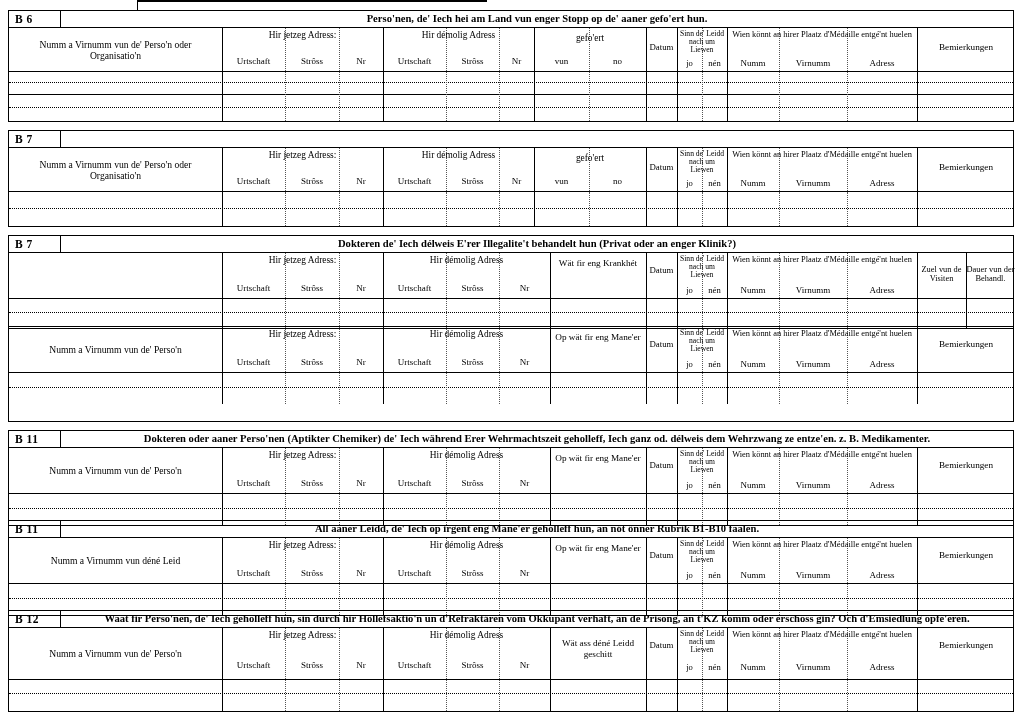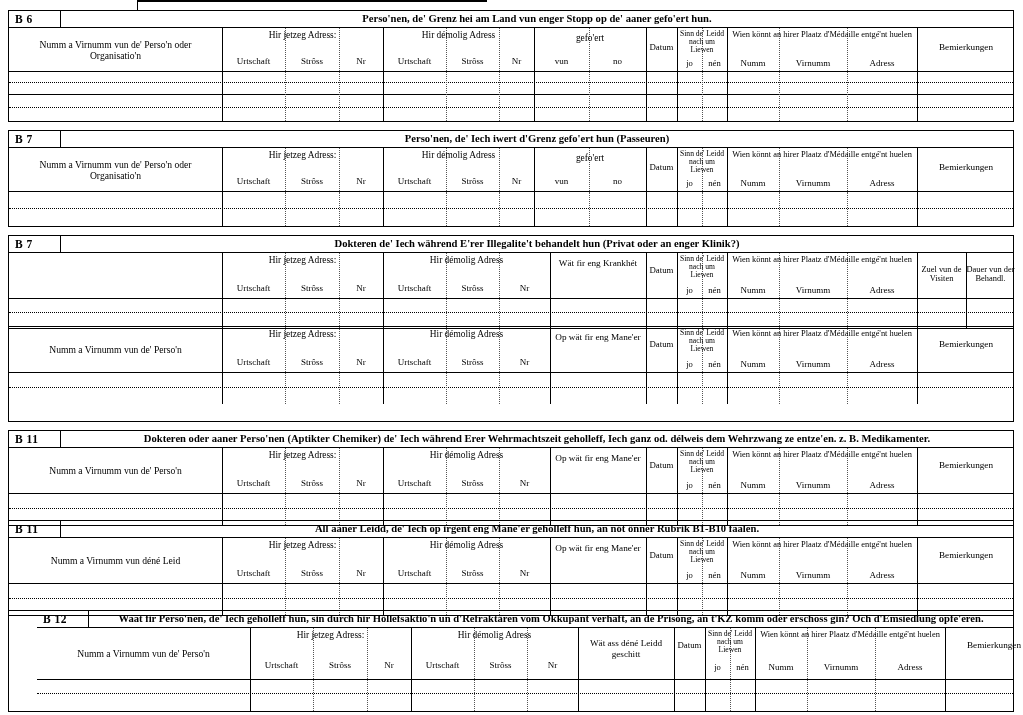--- a/index.html
+++ b/index.html
@@ -27,21 +27,21 @@
 <body>
 
 <div id="sheet">
 
   <div class="topline"></div>
   <div class="topbar"></div>
 
   <div class="section" style="top:10px;height:112px;">
     <div class="hdr">
       <div class="code">B 6</div>
-      <div class="ttl">Perso'nen, de' Grenz hei am Land vun enger Stopp op de' aaner gefo'ert hun.</div>
+      <div class="ttl">Perso'nen, de' Iech hei am Land vun enger Stopp op de' aaner gefo'ert hun.</div>
     </div>
     <div class="bandhead" style="height:44px;position:relative;">
       <div class="vlines">
         <div class="v" style="left:213px"></div>
         <div class="v" style="left:374px"></div>
         <div class="v" style="left:525px"></div>
         <div class="v" style="left:637px"></div>
         <div class="v" style="left:668px"></div>
         <div class="v" style="left:718px"></div>
         <div class="v" style="left:908px"></div>
@@ -97,21 +97,20 @@
       <div class="rw" style="height:11px"></div>
       <div class="rw solid" style="height:12px"></div>
       <div class="rw" style="height:13px"></div>
       <div class="rw" style="height:13px"></div>
     </div>
   </div>
 
   <div class="section" style="top:130px;height:97px;">
     <div class="hdr">
       <div class="code">B 7</div>
-      <div class="ttl">Perso'nen, de' Iech iwert d'Grenz gefo'ert hun  (Passeuren)</div>
     </div>
     <div class="bandhead" style="height:44px;position:relative;">
       <div class="vlines">
         <div class="v" style="left:213px"></div>
           <div class="v" style="left:374px"></div>
         <div class="v" style="left:525px"></div>
           <div class="v" style="left:637px"></div>
         <div class="v" style="left:668px"></div>
           <div class="v" style="left:718px"></div>
         <div class="v" style="left:908px"></div>
@@ -165,21 +164,21 @@
           <div class="vd" style="left:838px"></div>
       </div>
       <div class="rw" style="height:17px"></div>
       <div class="rw" style="height:17px"></div>
     </div>
   </div>
 
   <div class="section" style="top:235px;height:94px;">
     <div class="hdr">
       <div class="code">B 7</div>
-      <div class="ttl">Dokteren de' Iech während E'rer Illegalite't behandelt hun  (Privat oder an enger Klinik?)</div>
+      <div class="ttl">Dokteren de' Iech délweis E'rer Illegalite't behandelt hun  (Privat oder an enger Klinik?)</div>
     </div>
     <div class="bandhead" style="height:46px;position:relative;">
       <div class="vlines">
         <div class="v" style="left:213px"></div>
           <div class="v" style="left:374px"></div>
         <div class="v" style="left:541px"></div>
           <div class="v" style="left:637px"></div>
         <div class="v" style="left:668px"></div>
           <div class="v" style="left:718px"></div>
         <div class="v" style="left:908px"></div>
@@ -416,21 +415,21 @@
           <div class="vd" style="left:490px"></div>
         <div class="vd" style="left:693px"></div>
         <div class="vd" style="left:770px"></div>
           <div class="vd" style="left:838px"></div>
       </div>
       <div class="rw" style="height:15px"></div>
       <div class="rw" style="height:16px"></div>
     </div>
   </div>
 
-  <div class="section" style="top:610px;height:102px;padding-left:28px;">
+  <div class="section" style="top:610px;height:102px;">
     <div class="hdr">
       <div class="code">B 12</div>
       <div class="ttl">Waat fir Perso'nen, de' Iech geholleff hun, sin durch hir Höllefsaktio'n  un d'Refraktären vom Okkupant verhaft, an de Prisong, an t'KZ komm oder  erschoss gin? Och d'Emsiedlung opfe'eren.</div>
     </div>
     <div class="bandhead" style="height:52px;position:relative;">
       <div class="vlines">
         <div class="v" style="left:213px"></div>
           <div class="v" style="left:374px"></div>
         <div class="v" style="left:541px"></div>
           <div class="v" style="left:637px"></div>

